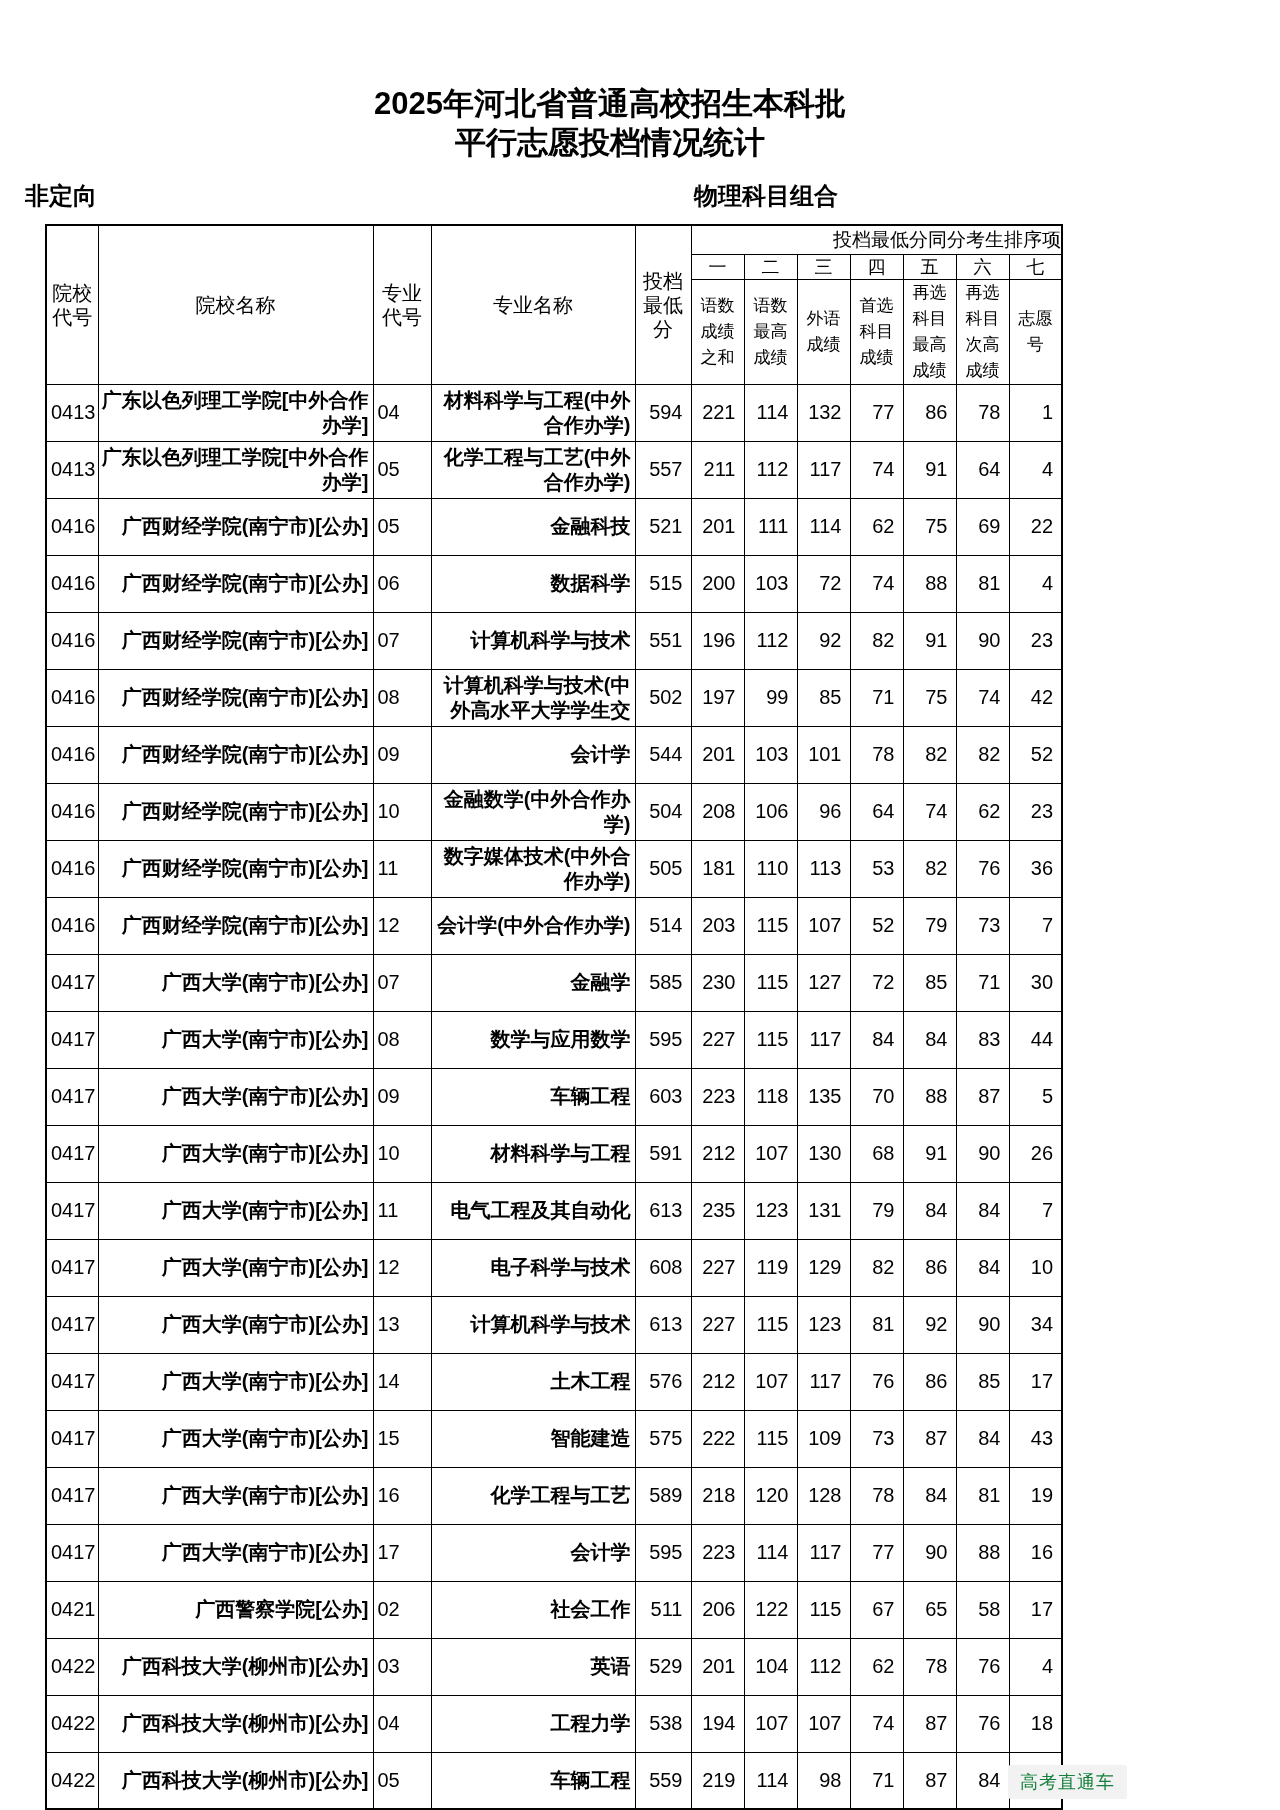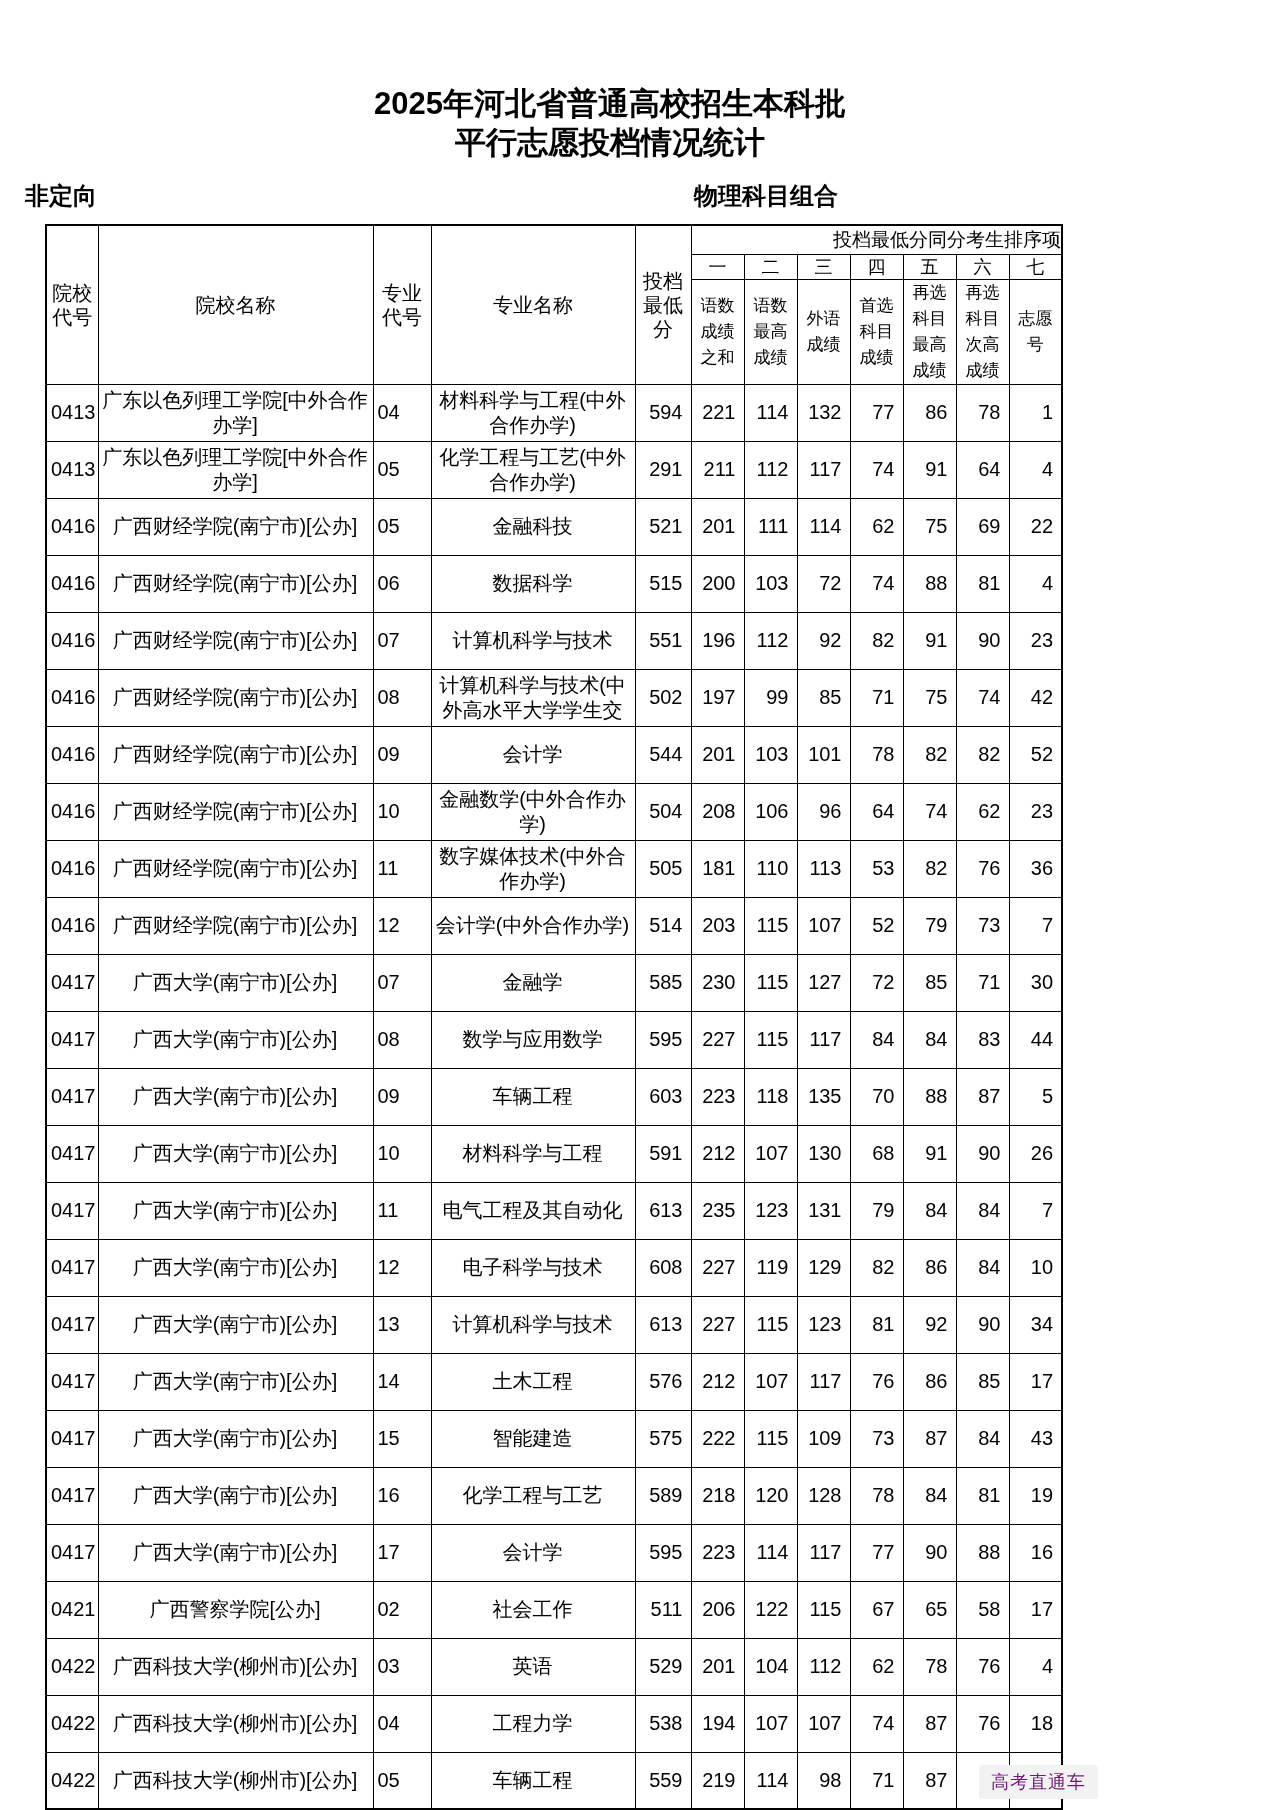--- a/index.html
+++ b/index.html
@@ -51,34 +51,34 @@
   th.sub-head  { font-size: 17px; height: 84px; white-space: pre-line; line-height: 26px; }
   th.main-head { font-size: 20px; white-space: pre-line; line-height: 24px; }
 
   tbody td {
     height: 57px;
     font-size: 20px;
     line-height: 25px;
     padding: 2px 4px;
   }
   tbody td.a-c { text-align: left; }
-  tbody td.a-l { text-align: center; padding-left: 3px; word-break: break-all; }
+  tbody td.a-l { text-align: right; padding-left: 3px; word-break: break-all; font-weight: bold; }
   tbody td.a-r { text-align: right; padding-right: 8px; }
 
   .footer {
     width: 1018px;
     margin: 16px 0 0 45px;
     font-size: 14px;
   }
 
   .watermark {
     position: absolute;
-    left: 979px;
+    left: 1008px;
     top: 1765px;
-    color: #701a75;
+    color: #15803d;
     background: #f2f2f2;
     font-size: 18px;
     padding: 5px 12px;
     border-radius: 3px;
     letter-spacing: 1px;
   }
 </style>
 </head>
 <body>
 
@@ -168,21 +168,21 @@
           <td class="a-r">77</td>
           <td class="a-r">86</td>
           <td class="a-r">78</td>
           <td class="a-r">1</td>
         </tr>
         <tr>
           <td class="a-c">0413</td>
           <td class="a-l">广东以色列理工学院[中外合作办学]</td>
           <td class="a-c">05</td>
           <td class="a-l">化学工程与工艺(中外合作办学)</td>
-          <td class="a-r">291</td>
+          <td class="a-r">557</td>
           <td class="a-r">211</td>
           <td class="a-r">112</td>
           <td class="a-r">117</td>
           <td class="a-r">74</td>
           <td class="a-r">91</td>
           <td class="a-r">64</td>
           <td class="a-r">4</td>
         </tr>
         <tr>
           <td class="a-c">0416</td>

